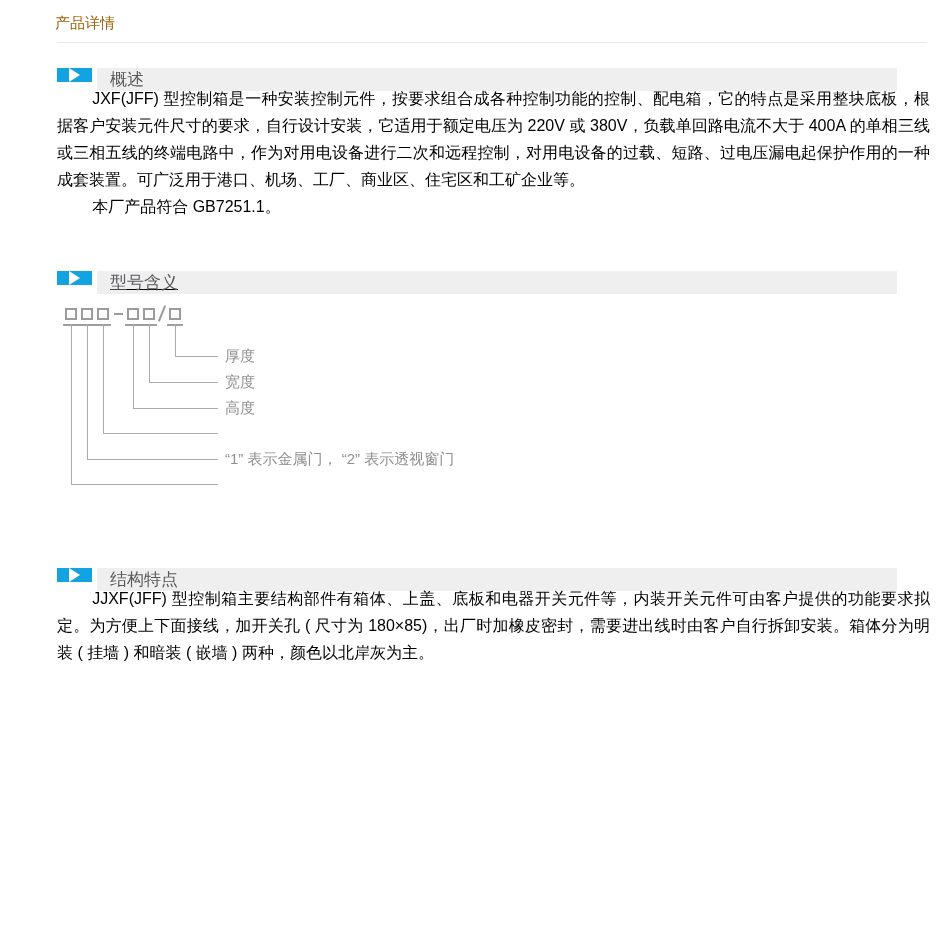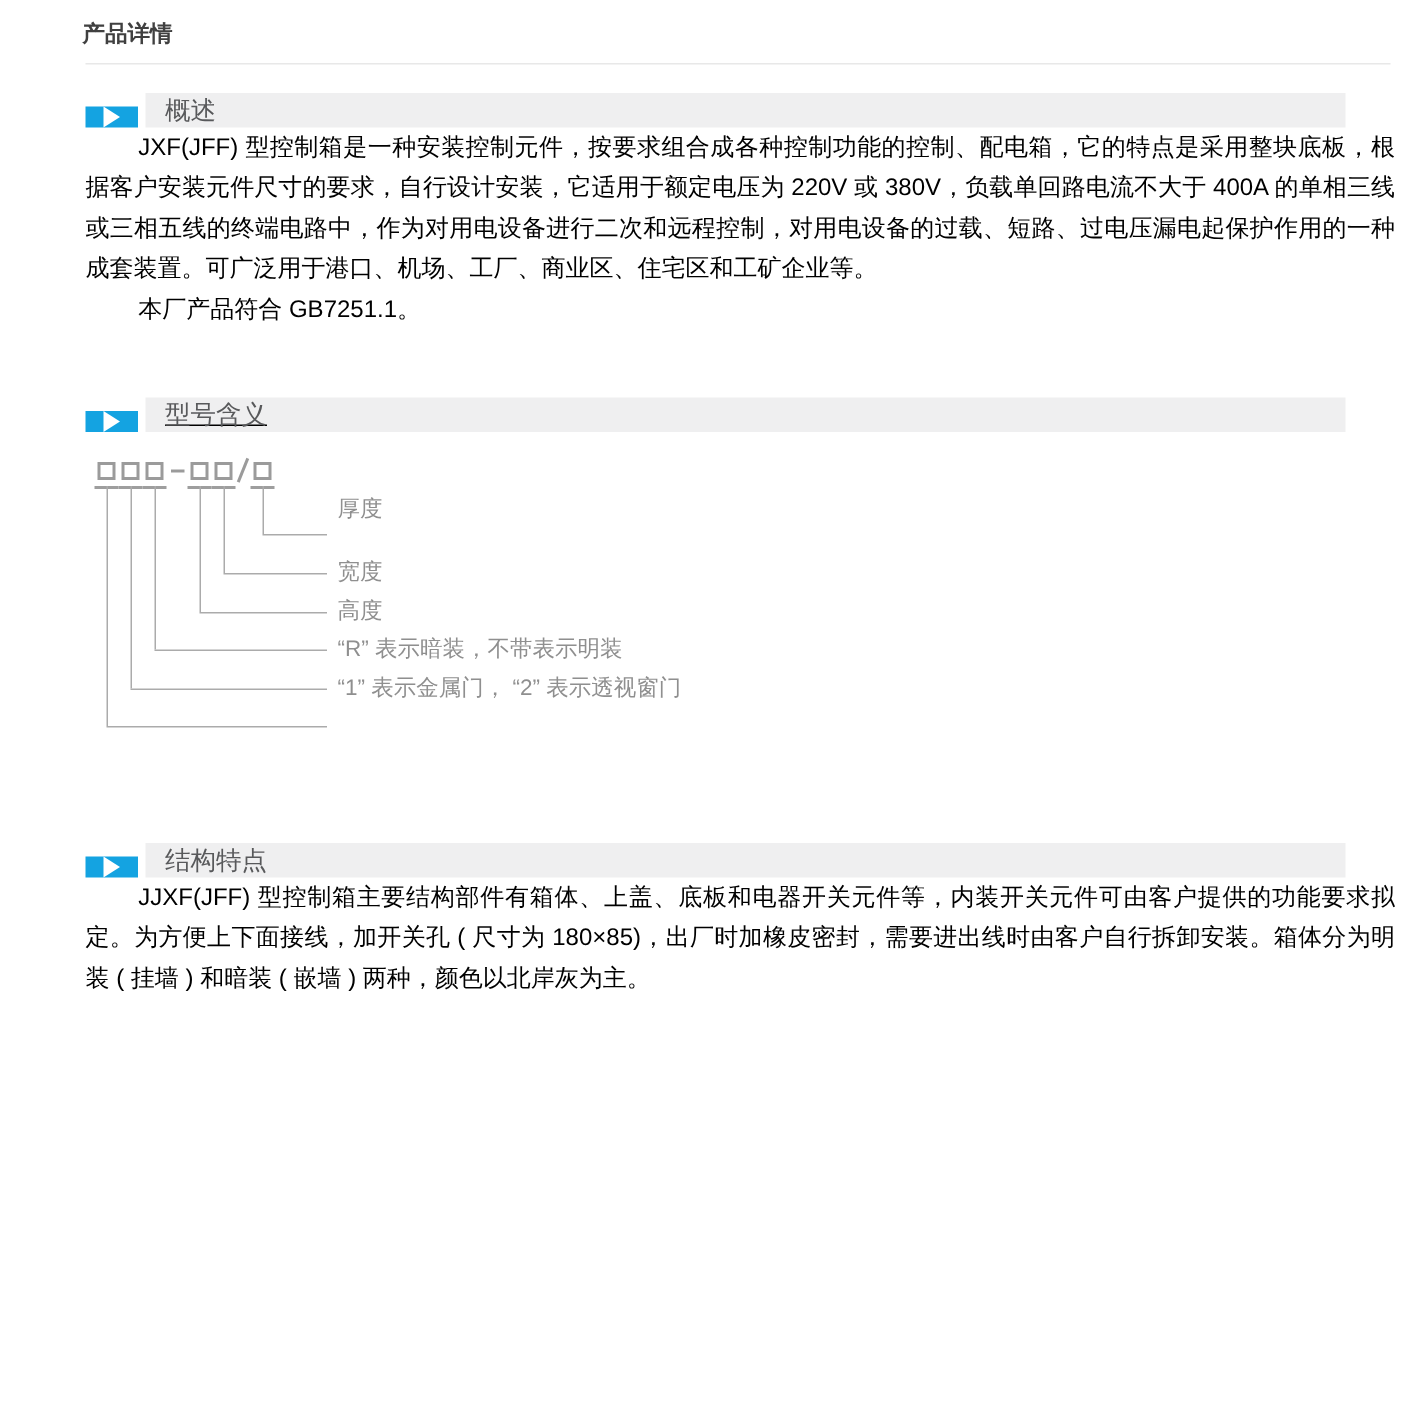--- a/index.html
+++ b/index.html
@@ -7,27 +7,27 @@
   body {
     width: 947px; height: 946px;
     background: #ffffff;
     font-family: "Liberation Sans", "DejaVu Sans", sans-serif;
     padding: 0 17px 0 57px;
     overflow: hidden;
   }
   .page-title {
     margin: 14px 0 0 -2px;
     font-size: 15px; line-height: 18px;
-    font-weight: bold; color: #404040;
+    font-weight: normal; color: #a16207;
   }
   .divider {
     border: none; border-top: 1px solid #e8e8e8;
     width: 870px; margin: 10px 0 0 0;
   }
-  .sec-header { display: flex; align-items: flex-end; height: 17px; }
+  .sec-header { display: flex; align-items: flex-start; height: 17px; }
   .mt-h1 { margin-top: 25px; }
   .mt-h2 { margin-top: 51px; text-decoration: underline; }
   .mt-h3 { margin-top: 66px; }
   .mt-h4 { margin-top: 58px; }
   .icon-box {
     width: 35px; background: #14a3e1; flex: 0 0 35px;
     display: flex; align-items: center; justify-content: center;
     margin-right: 5px;
   }
   .tri {
@@ -111,33 +111,32 @@
 
       <div class="tbar" style="left:6px"></div>
       <div class="tbar" style="left:22px"></div>
       <div class="tbar" style="left:38px"></div>
       <div class="tbar" style="left:68px"></div>
       <div class="tbar" style="left:84px"></div>
       <div class="tbar" style="left:110px"></div>
 
       <div class="vline" style="left:118px;height:32px"></div>
       <div class="hline" style="left:118px;top:49px;width:43px"></div>
-      <span class="branch-label" style="top:23px">厚度</span>
+      <span class="branch-label" style="top:39px">厚度</span>
 
       <div class="vline" style="left:92px;height:58px"></div>
       <div class="hline" style="left:92px;top:75px;width:69px"></div>
       <span class="branch-label" style="top:65px">宽度</span>
 
       <div class="vline" style="left:76px;height:84px"></div>
       <div class="hline" style="left:76px;top:101px;width:85px"></div>
       <span class="branch-label" style="top:91px">高度</span>
 
       <div class="vline" style="left:46px;height:109px"></div>
       <div class="hline" style="left:46px;top:126px;width:115px"></div>
-      <span class="branch-label" style="top:116px">“R” 表示暗装，不带表示明装</span>
 
       <div class="vline" style="left:30px;height:135px"></div>
       <div class="hline" style="left:30px;top:152px;width:131px"></div>
       <span class="branch-label" style="top:142px">“1” 表示金属门， “2” 表示透视窗门</span>
 
       <div class="vline" style="left:14px;height:160px"></div>
       <div class="hline" style="left:14px;top:177px;width:147px"></div>
     </div>
   </section>
 

